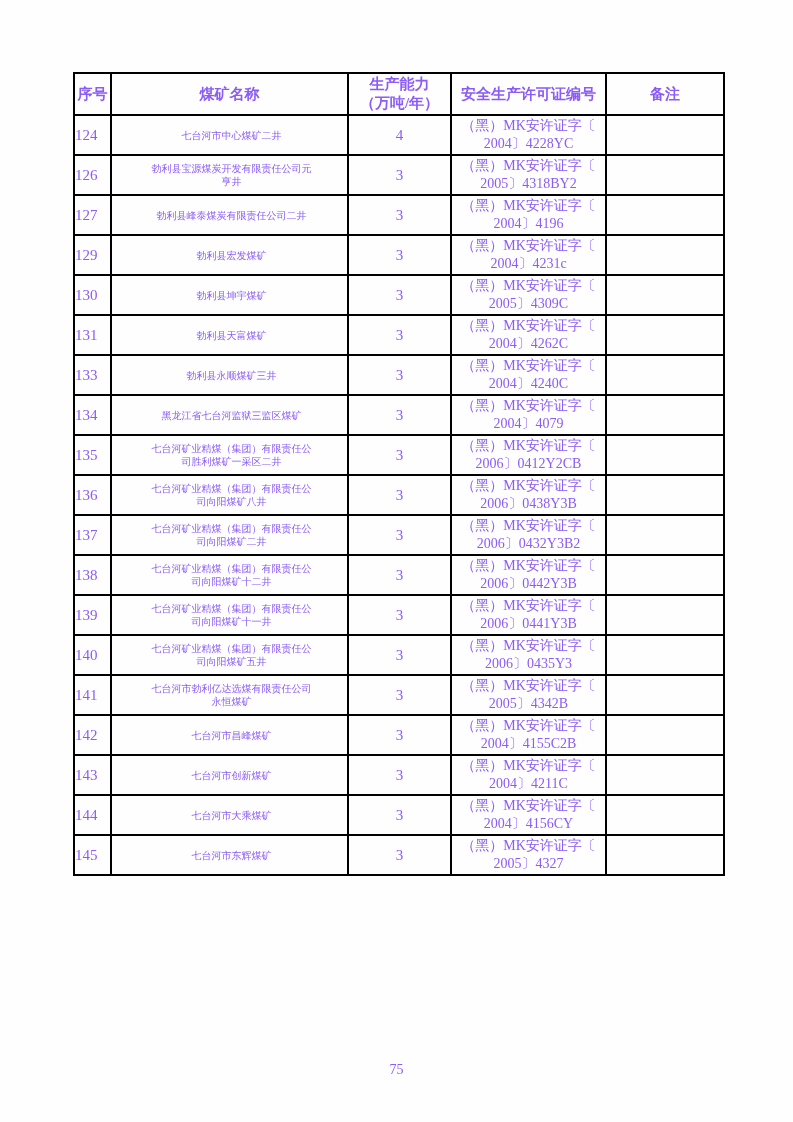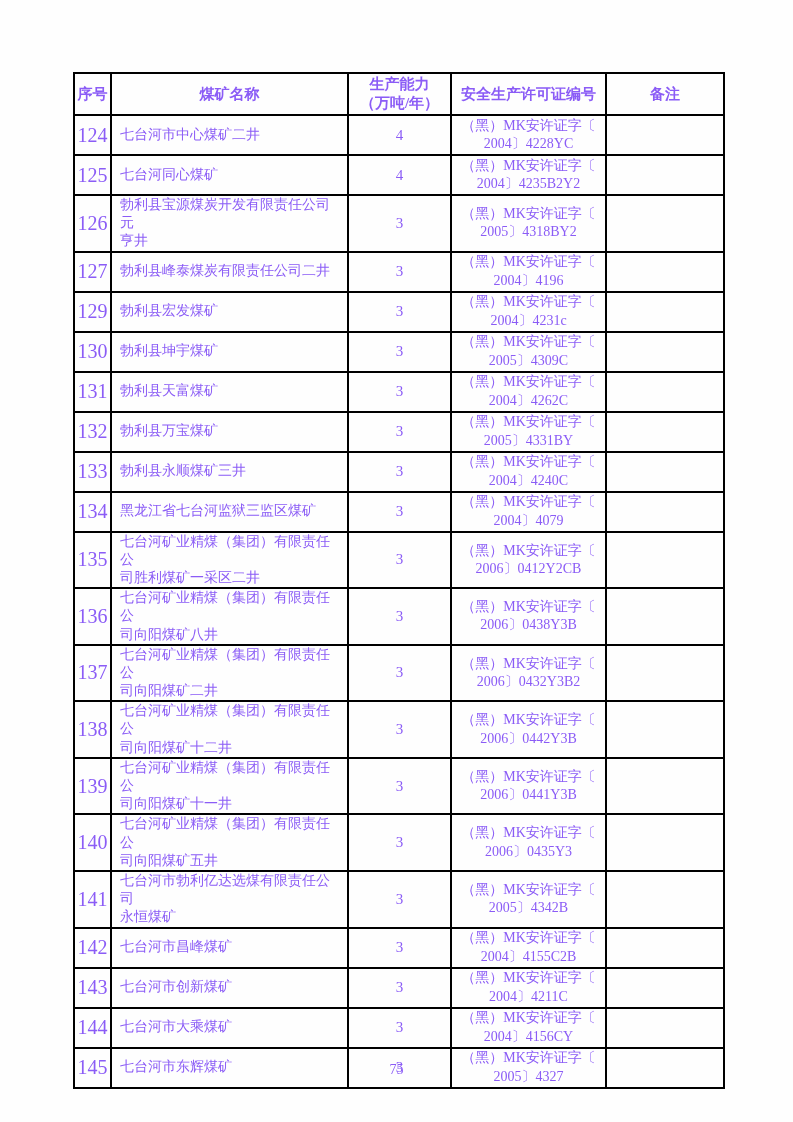--- a/index.html
+++ b/index.html
@@ -45,26 +45,26 @@
     line-height: 1.25;
   }
   .mine-table thead th.capacity-header {
     white-space: pre-line;
     border-radius: 7px;
   }
   .mine-table tbody td {
     height: 38px;
   }
   td.cell-index {
-    text-align: center;
-    font-size: 20px;
+    text-align: left;
+    font-size: 15px;
   }
   td.cell-name {
-    text-align: left;
-    font-size: 14px;
+    text-align: center;
+    font-size: 10px;
     line-height: 1.3;
     padding-left: 8px;
     padding-right: 4px;
     white-space: pre-line;
   }
   td.cell-capacity {
     text-align: center;
     font-size: 15px;
   }
   td.cell-license {
@@ -112,28 +112,20 @@
     <tbody>
     <tr>
       <td class="cell-index">124</td>
       <td class="cell-name">七台河市中心煤矿二井</td>
       <td class="cell-capacity">4</td>
       <td class="cell-license">（黑）MK安许证字〔
 2004〕4228YC</td>
       <td class="cell-remark"></td>
     </tr>
 
-    <tr>
-      <td class="cell-index">125</td>
-      <td class="cell-name">七台河同心煤矿</td>
-      <td class="cell-capacity">4</td>
-      <td class="cell-license">（黑）MK安许证字〔
-2004〕4235B2Y2</td>
-      <td class="cell-remark"></td>
-    </tr>
 
     <tr>
       <td class="cell-index">126</td>
       <td class="cell-name">勃利县宝源煤炭开发有限责任公司元
 亨井</td>
       <td class="cell-capacity">3</td>
       <td class="cell-license">（黑）MK安许证字〔
 2005〕4318BY2</td>
       <td class="cell-remark"></td>
     </tr>
@@ -168,28 +160,20 @@
 
     <tr>
       <td class="cell-index">131</td>
       <td class="cell-name">勃利县天富煤矿</td>
       <td class="cell-capacity">3</td>
       <td class="cell-license">（黑）MK安许证字〔
 2004〕4262C</td>
       <td class="cell-remark"></td>
     </tr>
 
-    <tr>
-      <td class="cell-index">132</td>
-      <td class="cell-name">勃利县万宝煤矿</td>
-      <td class="cell-capacity">3</td>
-      <td class="cell-license">（黑）MK安许证字〔
-2005〕4331BY</td>
-      <td class="cell-remark"></td>
-    </tr>
 
     <tr>
       <td class="cell-index">133</td>
       <td class="cell-name">勃利县永顺煤矿三井</td>
       <td class="cell-capacity">3</td>
       <td class="cell-license">（黑）MK安许证字〔
 2004〕4240C</td>
       <td class="cell-remark"></td>
     </tr>
 

